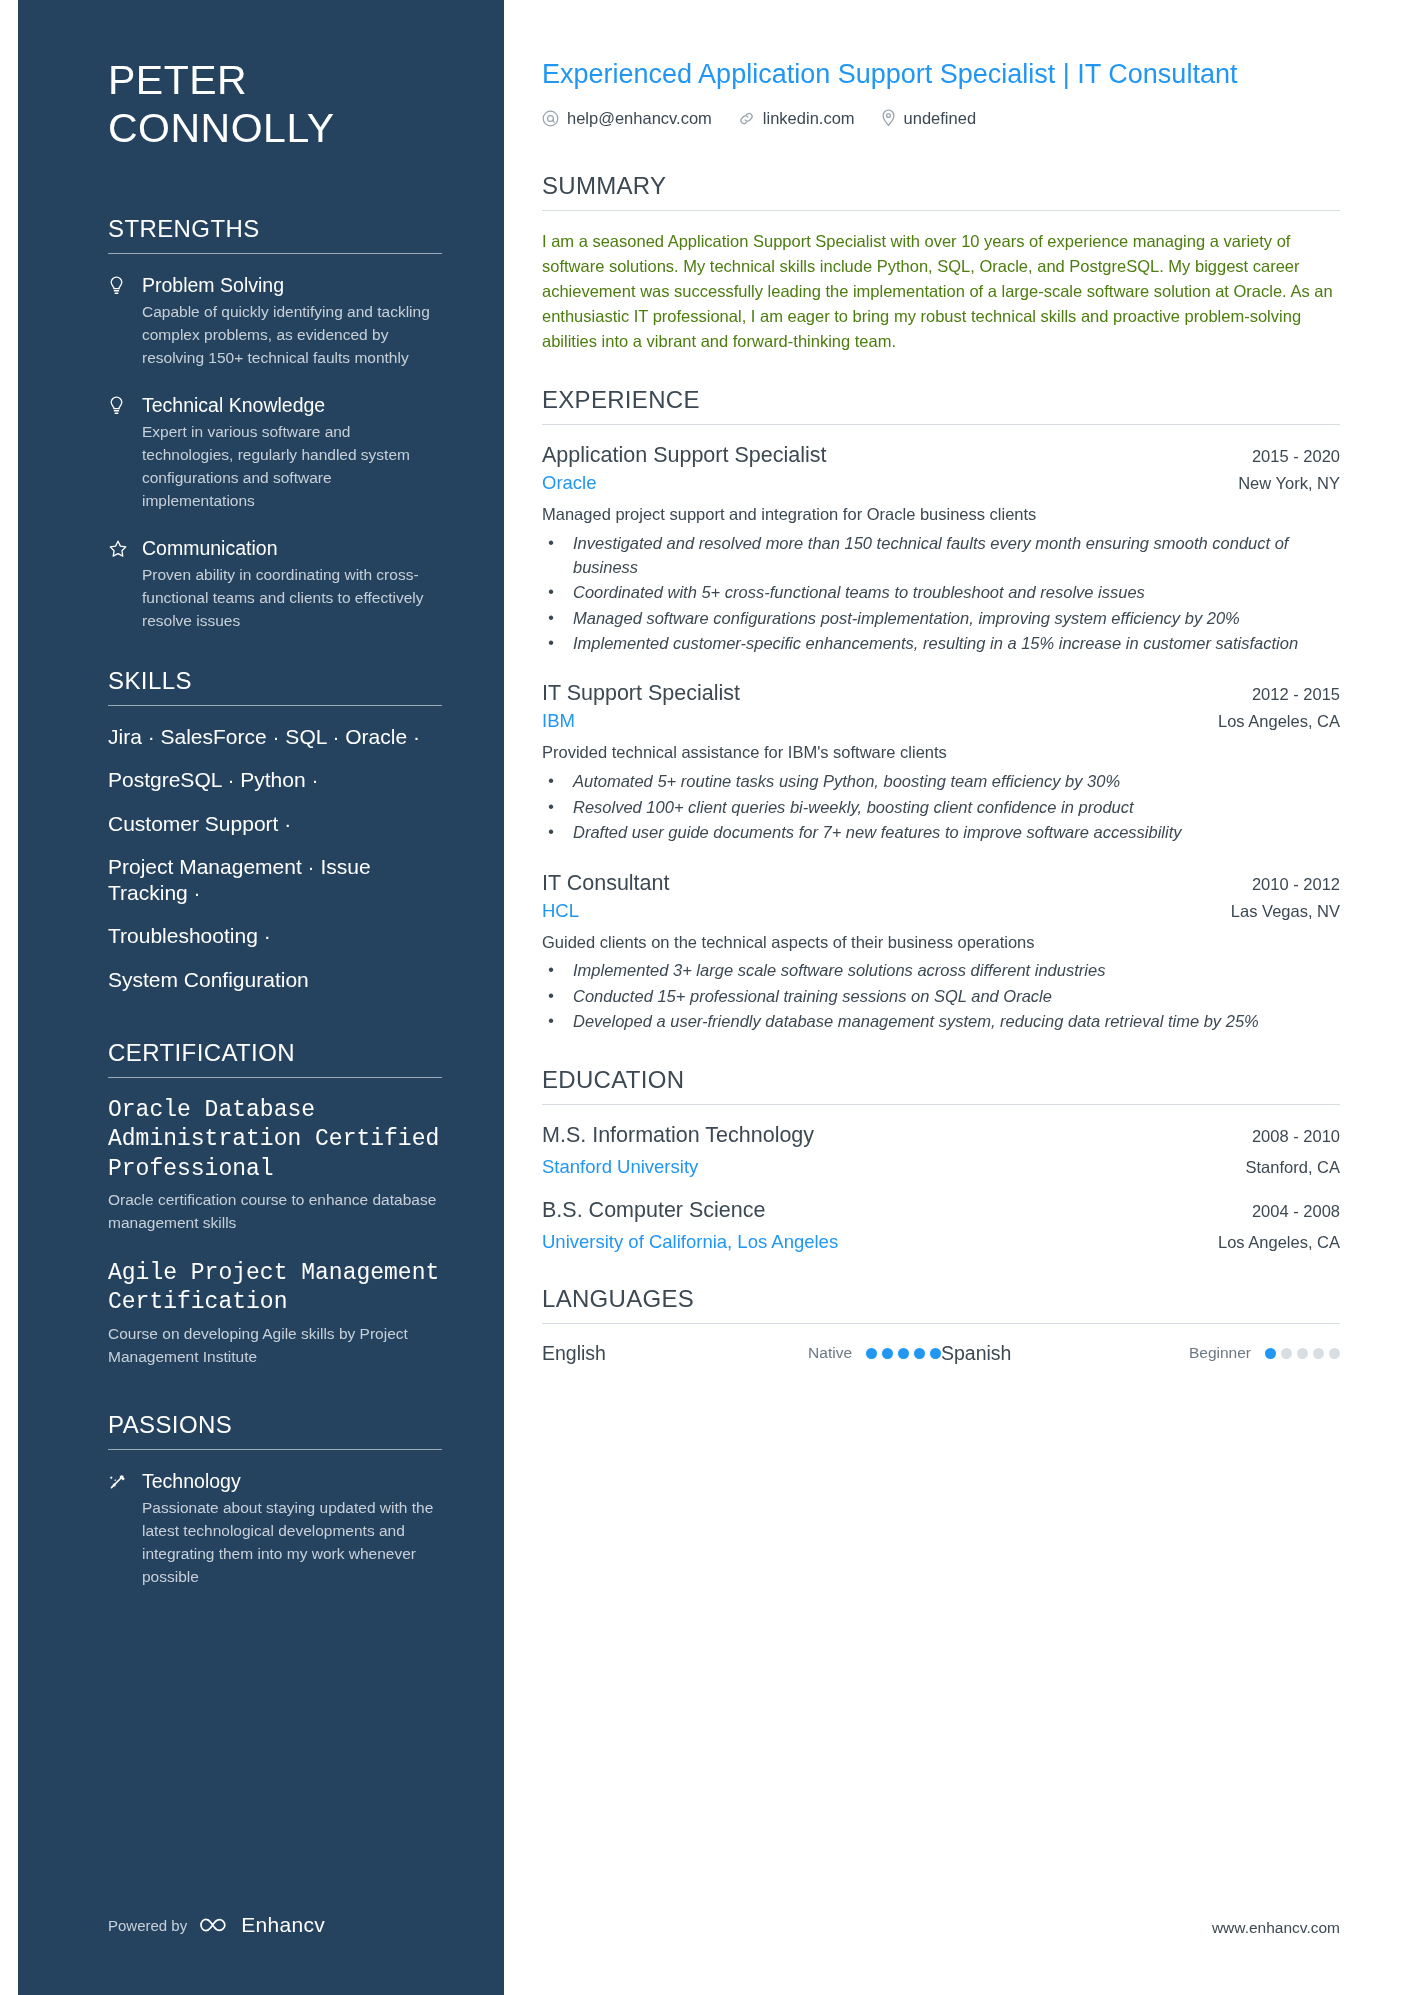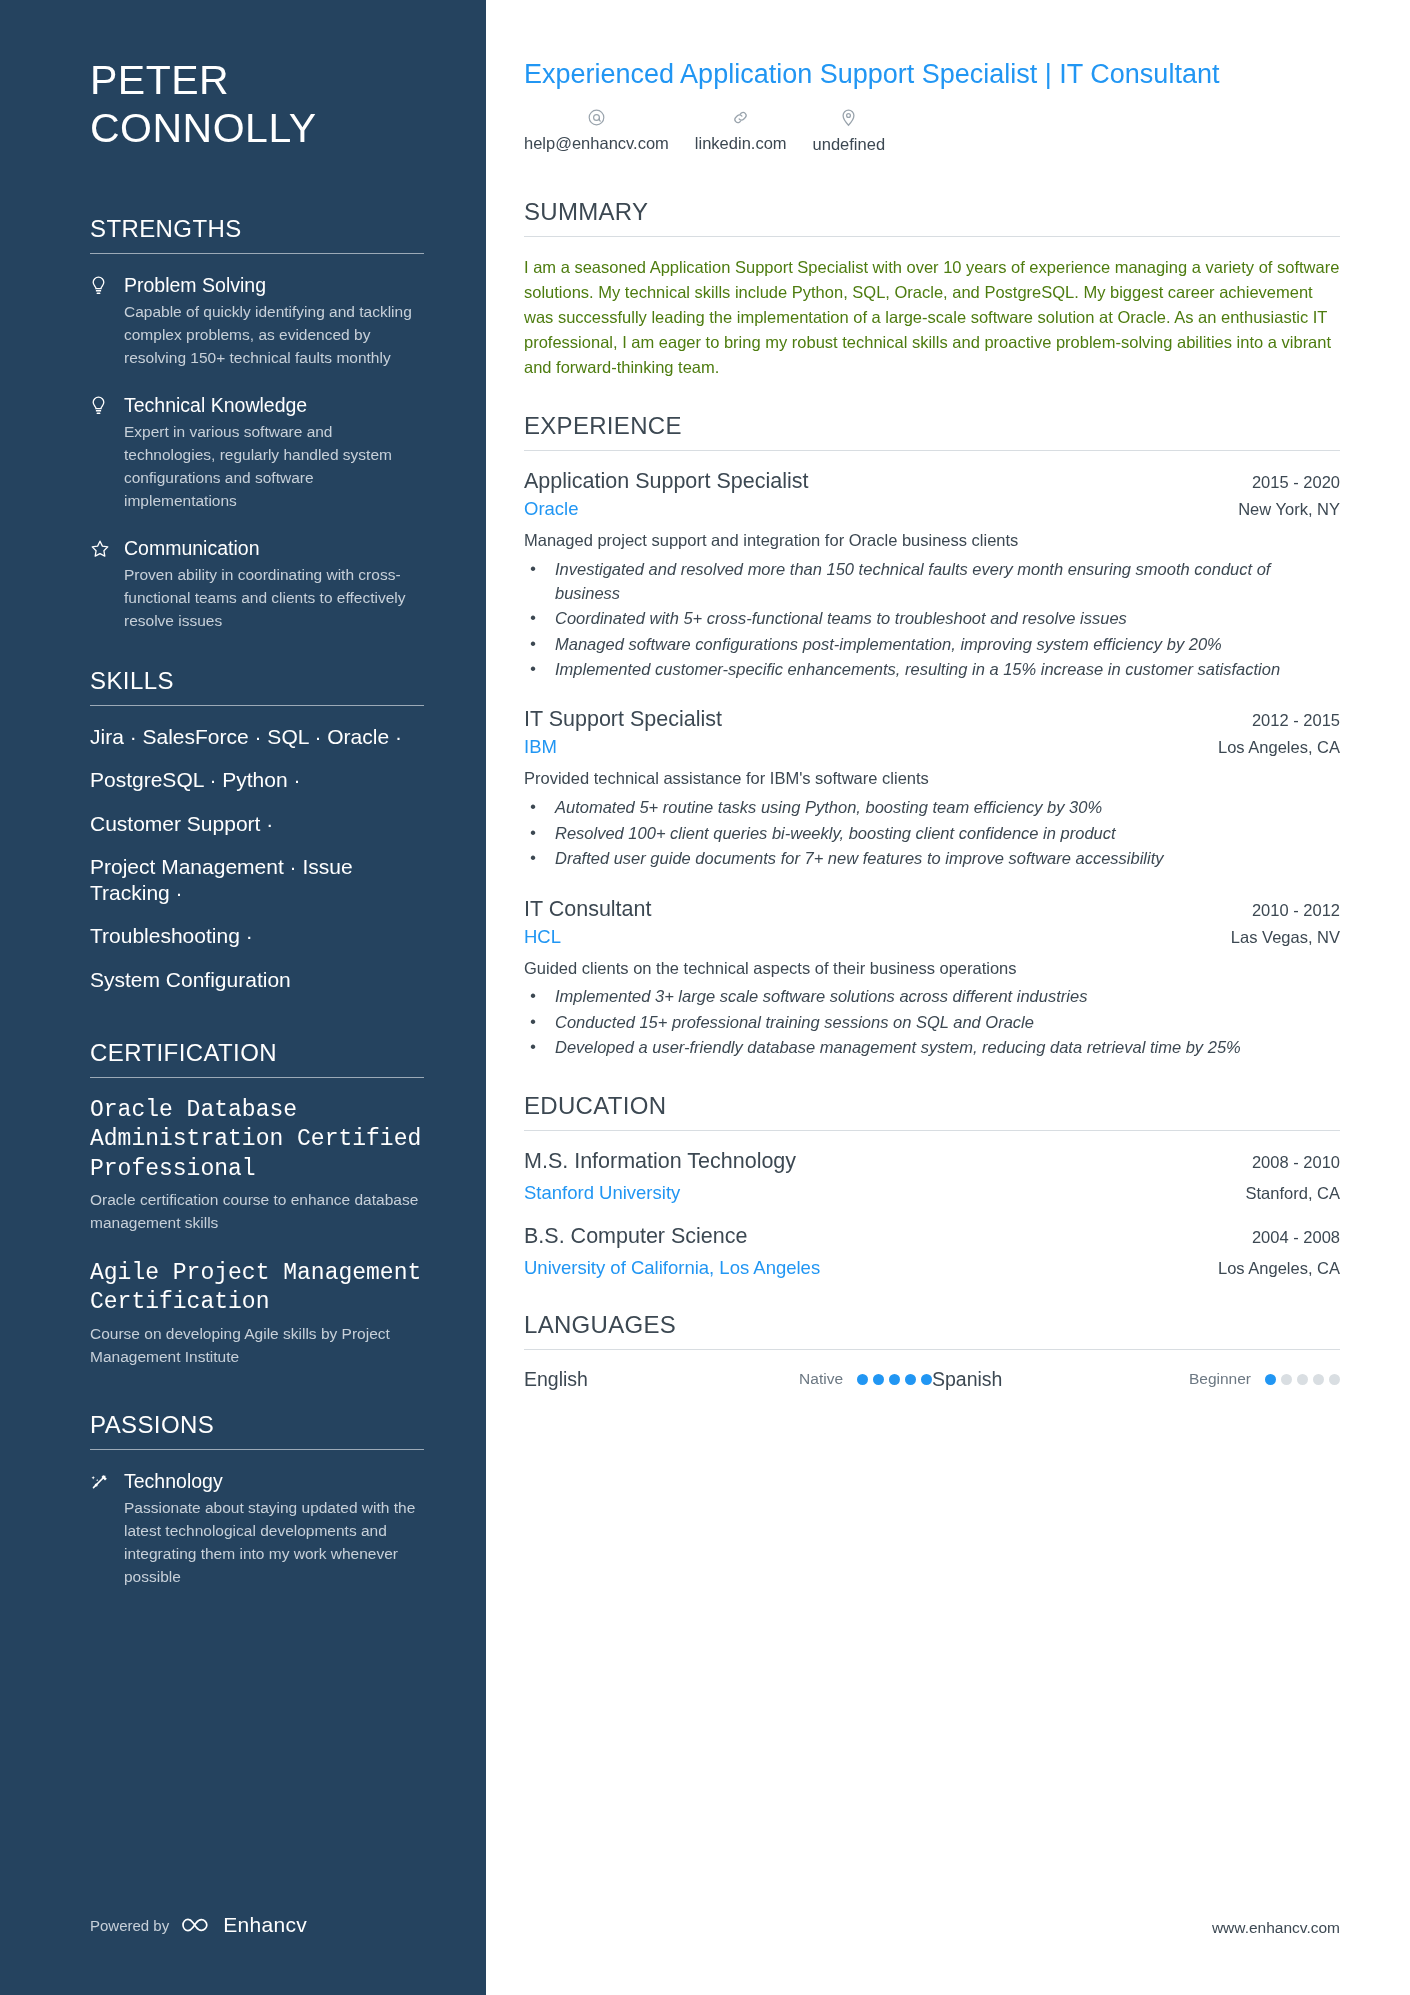--- a/index.html
+++ b/index.html
@@ -8,20 +8,21 @@
     height: 1995px;
     font-family: "Liberation Sans", sans-serif;
     background: #ffffff;
   }
   .page {
     position: relative;
     width: 1410px;
     height: 1995px;
     display: flex;
     background: #ffffff;
+    padding-left: 18px;
   }
 
   
   .sidebar {
     width: 486px;
     background: #25435f;
     color: #ffffff;
     padding: 56px 62px 0 90px;
     position: relative;
     flex: 0 0 486px;
@@ -123,21 +124,20 @@
     align-items: center;
     gap: 26px;
     margin-bottom: 44px;
   }
   .contact {
     display: flex;
     align-items: center;
     gap: 8px;
     font-size: 16.5px;
     color: #3c4852;
-    flex-direction: column;
   }
   .sec-heading {
     font-size: 24px;
     color: #3c4852;
     font-weight: 400;
     letter-spacing: 0.3px;
     margin-bottom: 10px;
   }
   .sec-rule {
     height: 1px;

